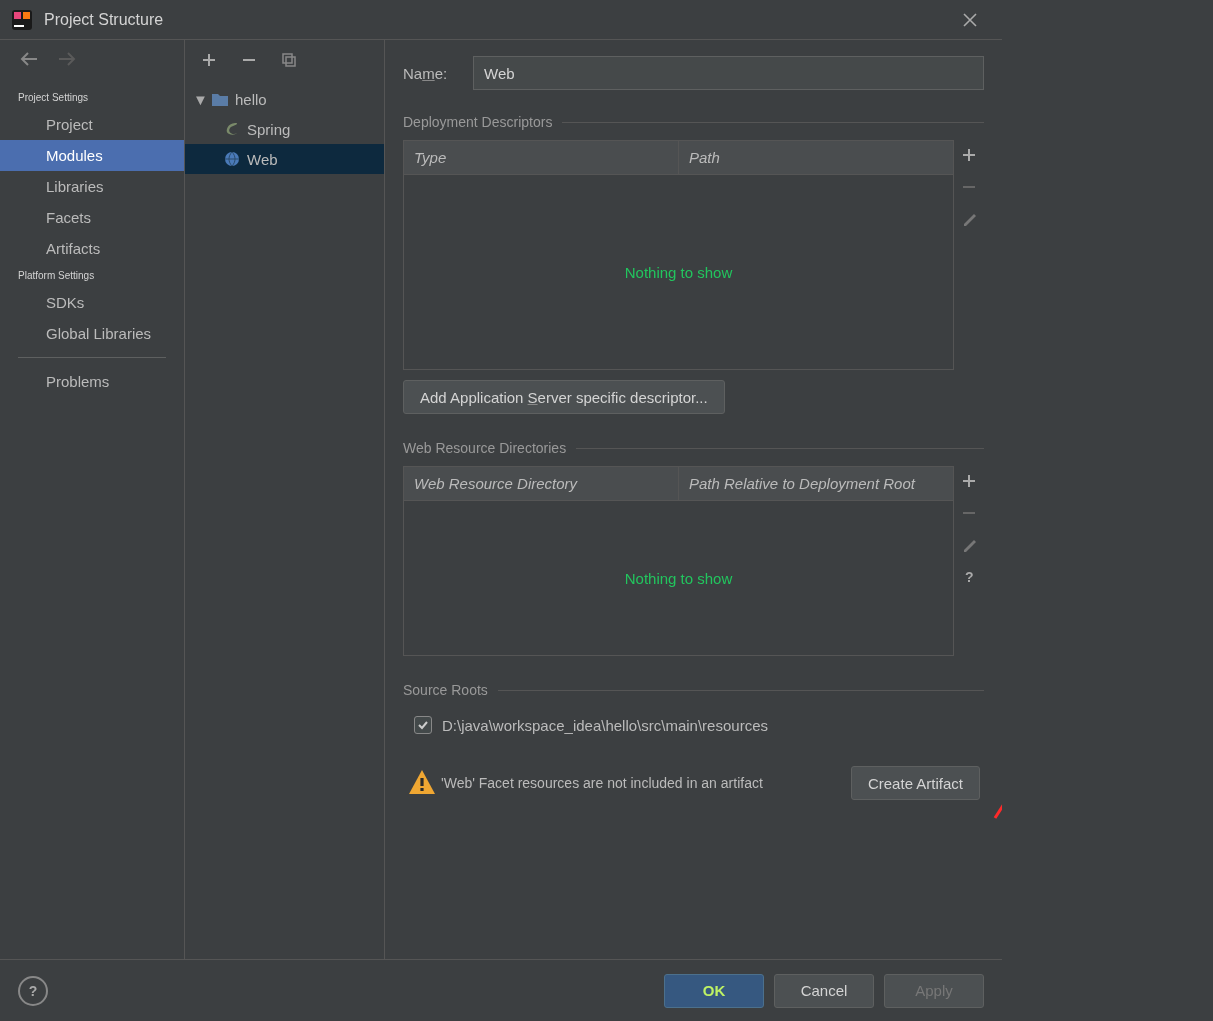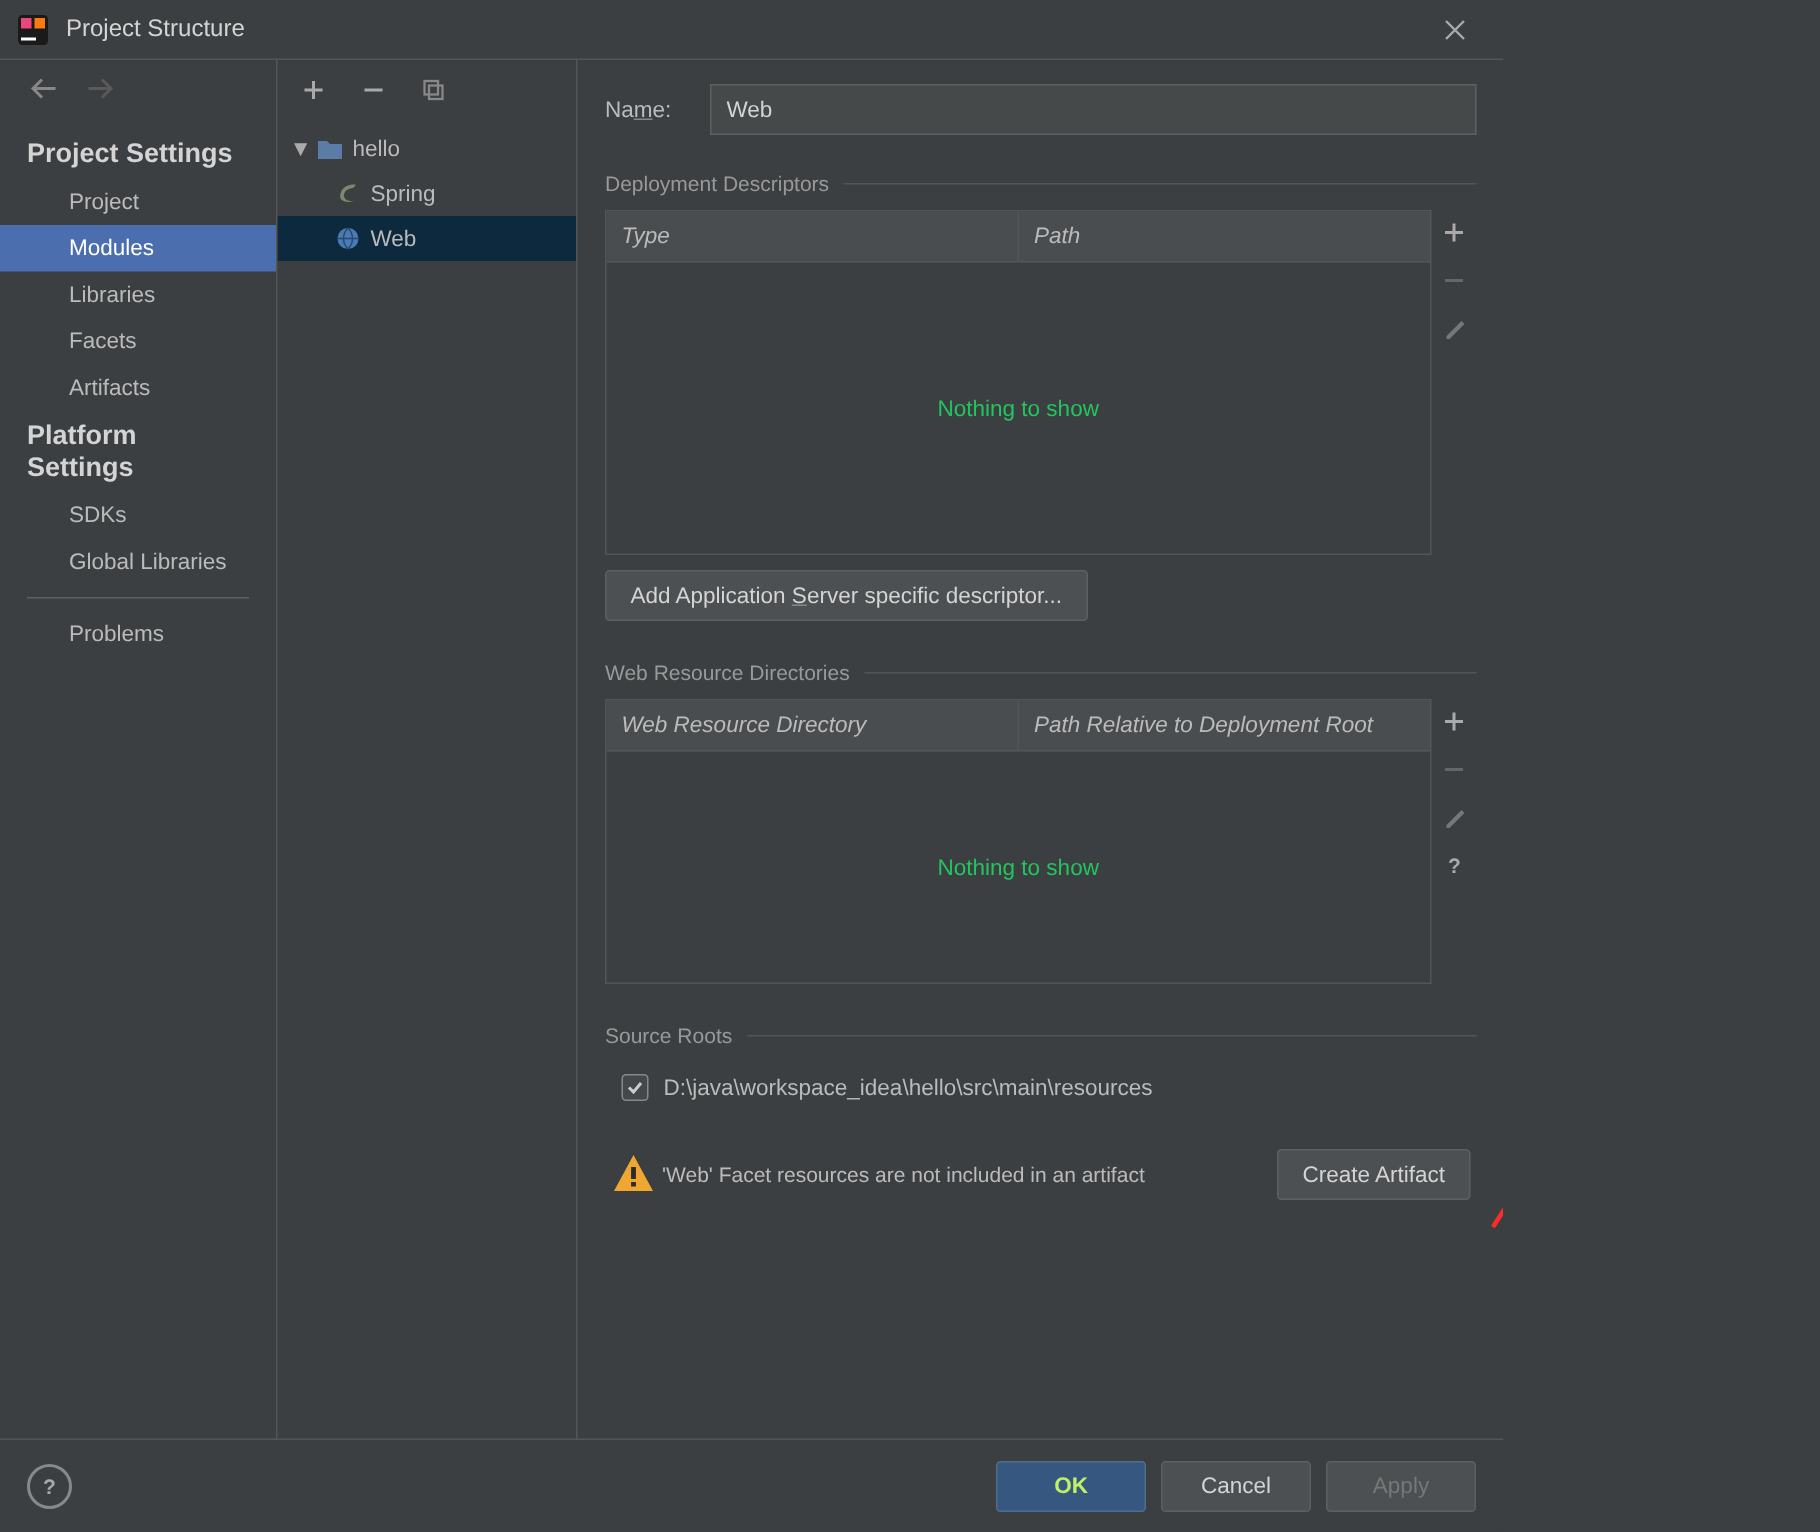--- a/index.html
+++ b/index.html
@@ -30,21 +30,21 @@
   .titlebar .app-icon{width:20px;height:20px;margin-right:12px;display:flex;align-items:center;justify-content:center;}
   .titlebar .title{font-size:16px;color:var(--text-bright);}
   .titlebar .close{margin-left:auto;width:40px;height:40px;display:flex;align-items:center;justify-content:center;cursor:pointer;}
   
   .body{flex:1;display:flex;min-height:0;}
   
   .sidebar{width:185px;background:var(--bg);border-right:1px solid var(--border);display:flex;flex-direction:column;}
   .sidebar-toolbar{height:40px;display:flex;align-items:center;padding:0 20px;gap:20px;}
   .sidebar-toolbar .arrow{color:#787878;font-size:18px;cursor:pointer;}
   .sidebar-list{flex:1;overflow:auto;padding-top:6px;}
-  .sidebar-heading{padding:6px 18px;font-weight:bold;color:var(--text-bright);font-size:18px;}
+  .sidebar-heading{padding:6px 18px;font-weight:normal;color:var(--text-bright);font-size:10px;}
   .sidebar-item{padding:7px 18px 7px 46px;font-size:15px;cursor:pointer;}
   .sidebar-item.selected{background:var(--selected);color:#fff;}
   .sidebar-sep{height:1px;background:var(--border-light);margin:8px 18px;}
   
   .tree-panel{width:200px;border-right:1px solid var(--border);display:flex;flex-direction:column;}
   .tree-toolbar{height:40px;display:flex;align-items:center;justify-content:flex-start;gap:20px;padding:0 14px;border-bottom:1px solid transparent;}
   .tree-toolbar .tb-btn{color:#a0a0a0;cursor:pointer;display:flex;align-items:center;justify-content:center;width:20px;height:20px;}
   .tree{flex:1;overflow:auto;padding-top:4px;}
   .tree-row{display:flex;align-items:center;height:30px;padding-left:8px;gap:6px;font-size:15px;cursor:pointer;}
   .tree-row .arrow{width:12px;color:#aaa;}

